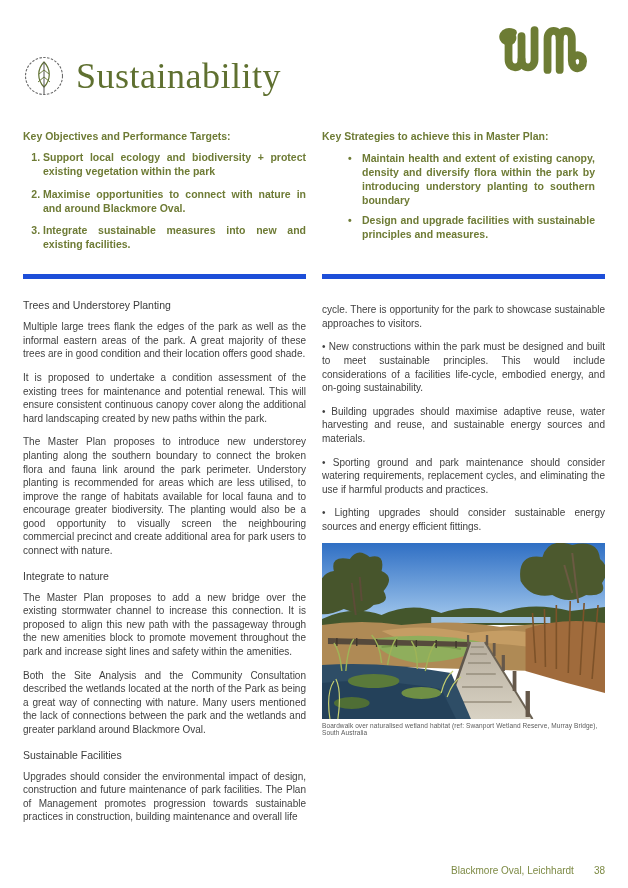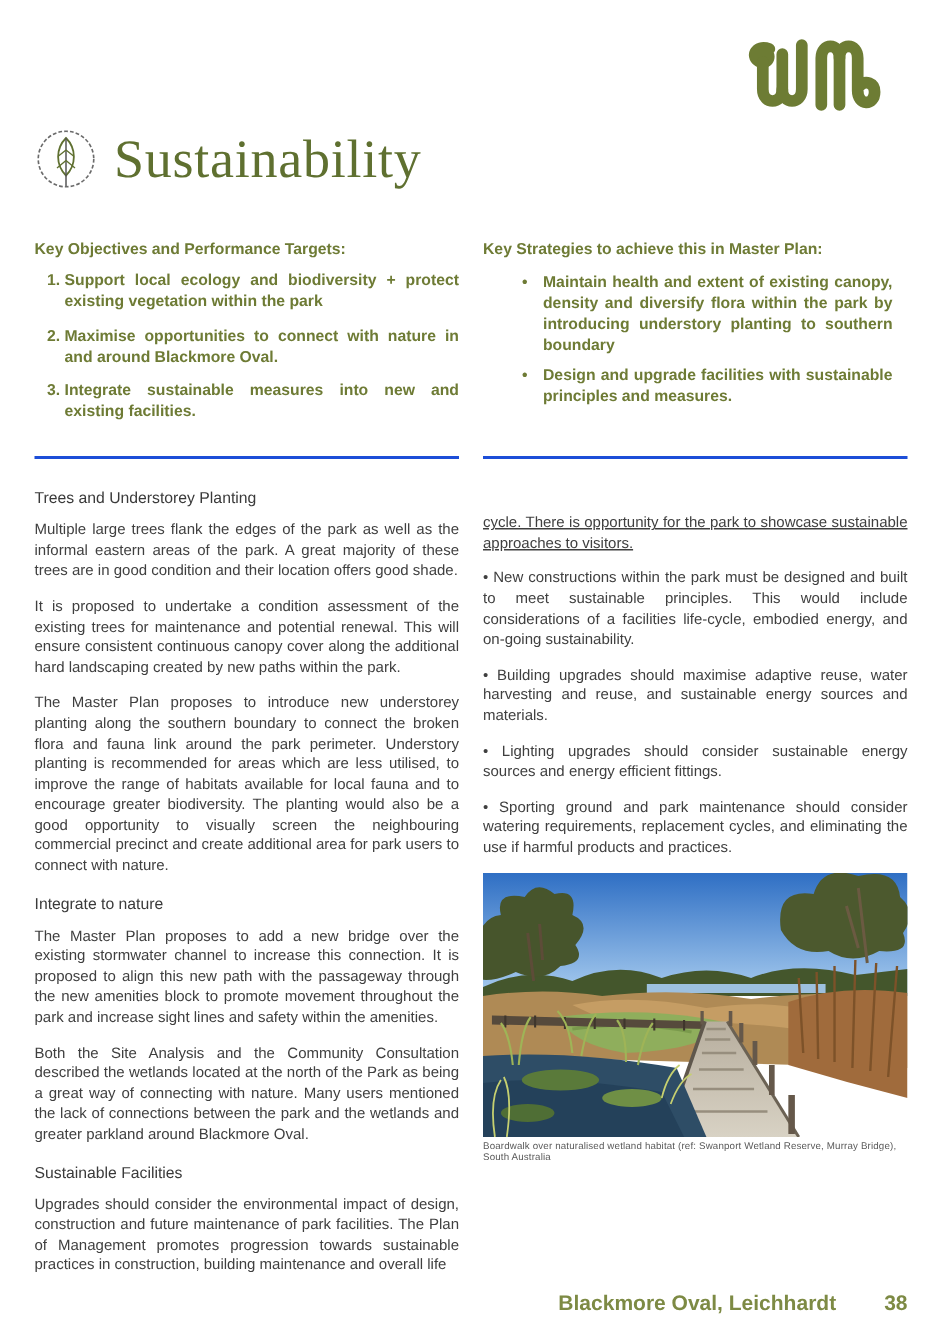--- a/index.html
+++ b/index.html
@@ -7,48 +7,48 @@
     width:628px;height:888px;
     background:#ffffff;
     font-family:"Liberation Sans",sans-serif;
     position:relative;overflow:hidden;
     color:#3f3f3f;
   }
   .page{padding:0 23px;}
   
   .logo{position:absolute;top:24px;right:23px;width:108px;height:52px;}
   
-  .title-row{display:flex;align-items:center;gap:11px;padding-top:82px;}
+  .title-row{display:flex;align-items:center;gap:11px;padding-top:52px;}
   .leaf-badge{width:42px;height:48px;flex:0 0 auto;}
   .page-title{
     font-family:"Liberation Serif",serif;
     font-size:36px;color:#5f7030;font-weight:500;letter-spacing:.5px;
   }
   
   .key-grid{display:flex;gap:16px;margin-top:30px;align-items:stretch;}
-  .key-col{flex:1;border-bottom:2px solid #1d4ed8;padding-bottom:13px;}
+  .key-col{flex:1;border-bottom:5px solid #1d4ed8;padding-bottom:13px;}
   .key-heading{font-size:10.5px;font-weight:bold;color:#6e7b35;margin:0 0 9px;}
   ol.objectives{margin:0;padding-left:20px;color:#6e7b35;font-size:10.5px;
     font-weight:bold;}
   ol.objectives li{margin-bottom:9px;text-align:justify;line-height:1.32;}
   ul.strategies{margin:10px;padding-left:16px;color:#6e7b35;font-size:10.5px;font-weight:bold;list-style:none;}
   ul.strategies li{margin-bottom:7px;text-align:justify;line-height:1.32;position:relative;padding-left:14px;}
   ul.strategies li::before{content:"\2022";position:absolute;left:0;top:0;}
   
   .body-grid{display:flex;gap:16px;margin-top:8px;}
   .col{flex:1;min-width:0;}
   .sec-heading{font-size:10.5px;font-weight:normal;color:#3a3a3a;margin:12px 0 9px;}
   p.body{font-size:10px;line-height:13.6px;text-align:justify;margin:0 0 10px;}
   p.bullet::before{content:"\2022  ";}
   
   .photo{width:100%;height:176px;display:block;margin-top:4px;}
   .caption{font-size:6.5px;color:#5a5a5a;margin-top:3px;letter-spacing:.1px;}
   
-  .footer{position:absolute;bottom:12px;right:23px;display:flex;gap:32px;
-    color:#7d8a44;font-size:14px;font-weight:bold;}
+  .footer{position:absolute;bottom:12px;right:23px;display:flex;gap:20px;
+    color:#7d8a44;font-size:10px;font-weight:normal;}
 </style>
 </head>
 <body>
 
 <div class="page">
 
   <svg class="logo" viewBox="0 0 120 60" aria-hidden="true">
     <g fill="none" stroke="#6d7c34" stroke-width="9" stroke-linecap="round">
       <path d="M16,10 C5,6 1,17 9,20 C16,22 18,13 12,12"></path>
       <path d="M11,20 L11,41 C11,53 26,53 26,41 L26,14"></path>
@@ -96,25 +96,25 @@
 
       <div class="sec-heading">Integrate to nature</div>
       <p class="body">The Master Plan proposes to add a new bridge over the existing stormwater channel to increase this connection. It is proposed to align this new path with the passageway through the new amenities block to promote movement throughout the park and increase sight lines and safety within the amenities.</p>
       <p class="body">Both the Site Analysis and the Community Consultation described the wetlands located at the north of the Park as being a great way of connecting with nature. Many users mentioned the lack of connections between the park and the wetlands and greater parkland around Blackmore Oval.</p>
 
       <div class="sec-heading">Sustainable Facilities</div>
       <p class="body">Upgrades should consider the environmental impact of design, construction and future maintenance of park facilities. The Plan of Management promotes progression towards sustainable practices in construction, building maintenance and overall life</p>
     </div>
 
     <div class="col">
-      <p class="body" style="margin-top:28px;text-decoration:underline;">cycle. There is opportunity for the park to showcase sustainable approaches to visitors.</p>
+      <p class="body" style="margin-top:16px;">cycle. There is opportunity for the park to showcase sustainable approaches to visitors.</p>
       <p class="body bullet">New constructions within the park must be designed and built to meet sustainable principles. This would include considerations of a facilities life-cycle, embodied energy, and on-going sustainability.</p>
       <p class="body bullet">Building upgrades should maximise adaptive reuse, water harvesting and reuse, and sustainable energy sources and materials.</p>
+      <p class="body bullet">Sporting ground and park maintenance should consider watering requirements, replacement cycles, and eliminating the use if harmful products and practices.</p>
       <p class="body bullet">Lighting upgrades should consider sustainable energy sources and energy efficient fittings.</p>
-      <p class="body bullet">Sporting ground and park maintenance should consider watering requirements, replacement cycles, and eliminating the use if harmful products and practices.</p>
 
       <svg class="photo" viewBox="0 0 285 176" preserveAspectRatio="none" aria-hidden="true">
         <defs>
           <linearGradient id="sky" x1="0" y1="0" x2="0" y2="1">
             <stop offset="0" stop-color="#2f6fc4"></stop>
             <stop offset="1" stop-color="#a9cdef"></stop>
           </linearGradient>
           <linearGradient id="deck" x1="0" y1="0" x2="0" y2="1">
             <stop offset="0" stop-color="#b7ae9e"></stop>
             <stop offset="1" stop-color="#d8d2c4"></stop>

